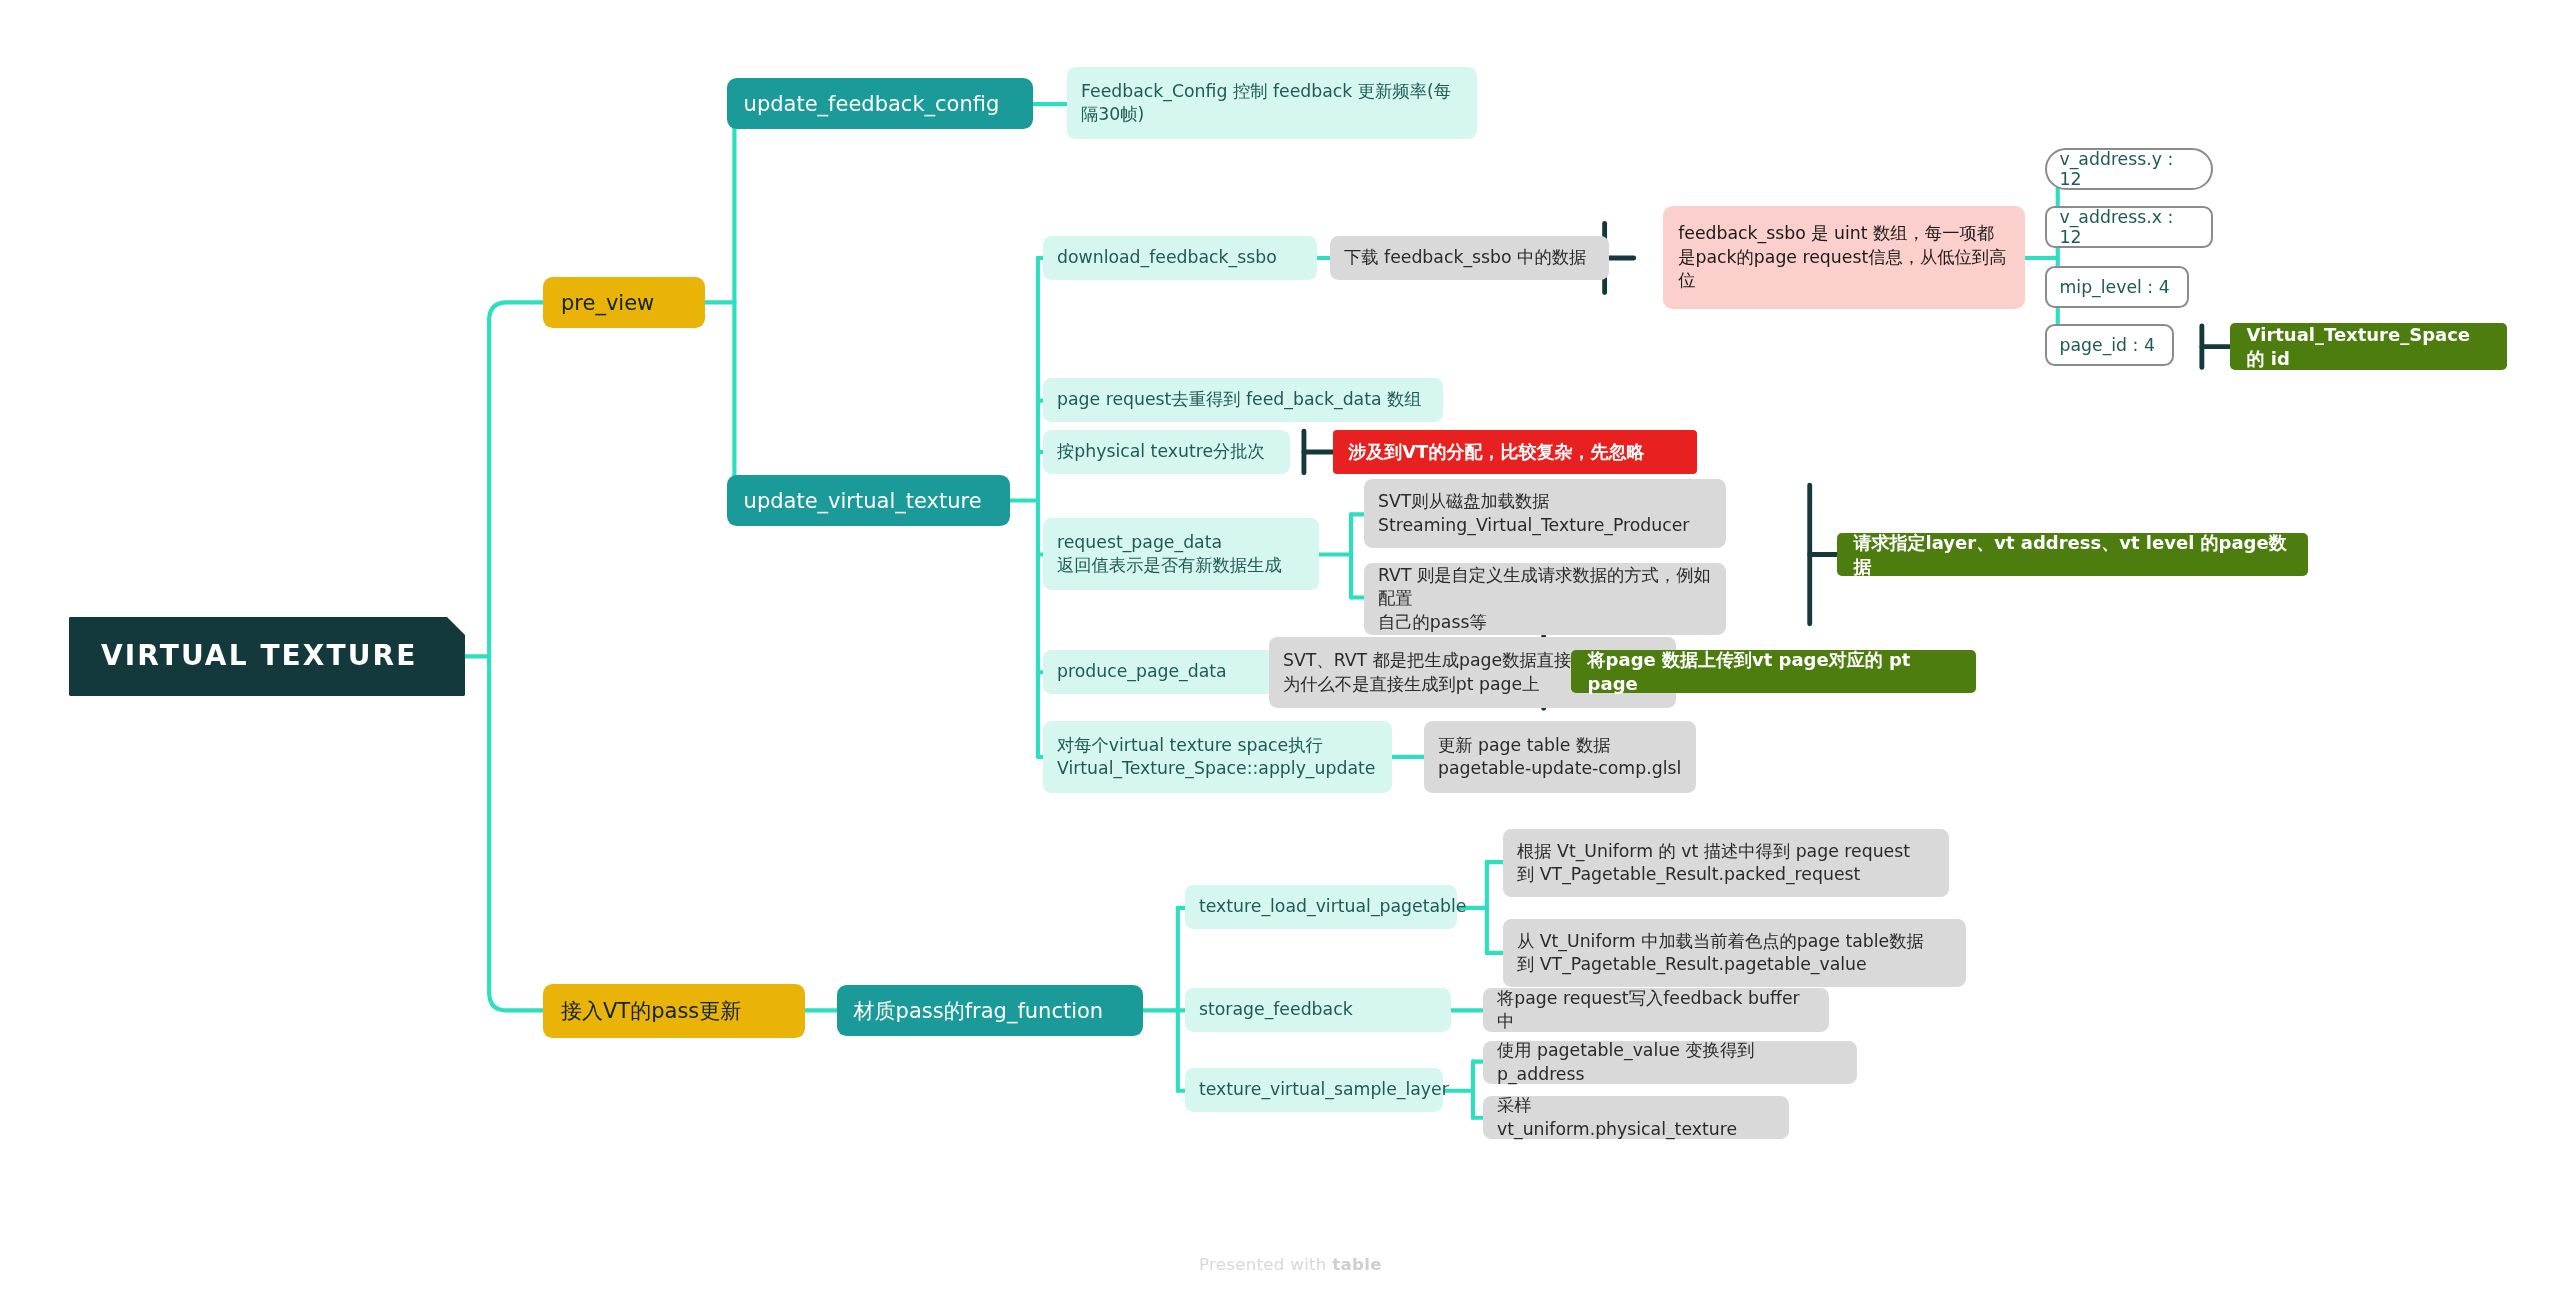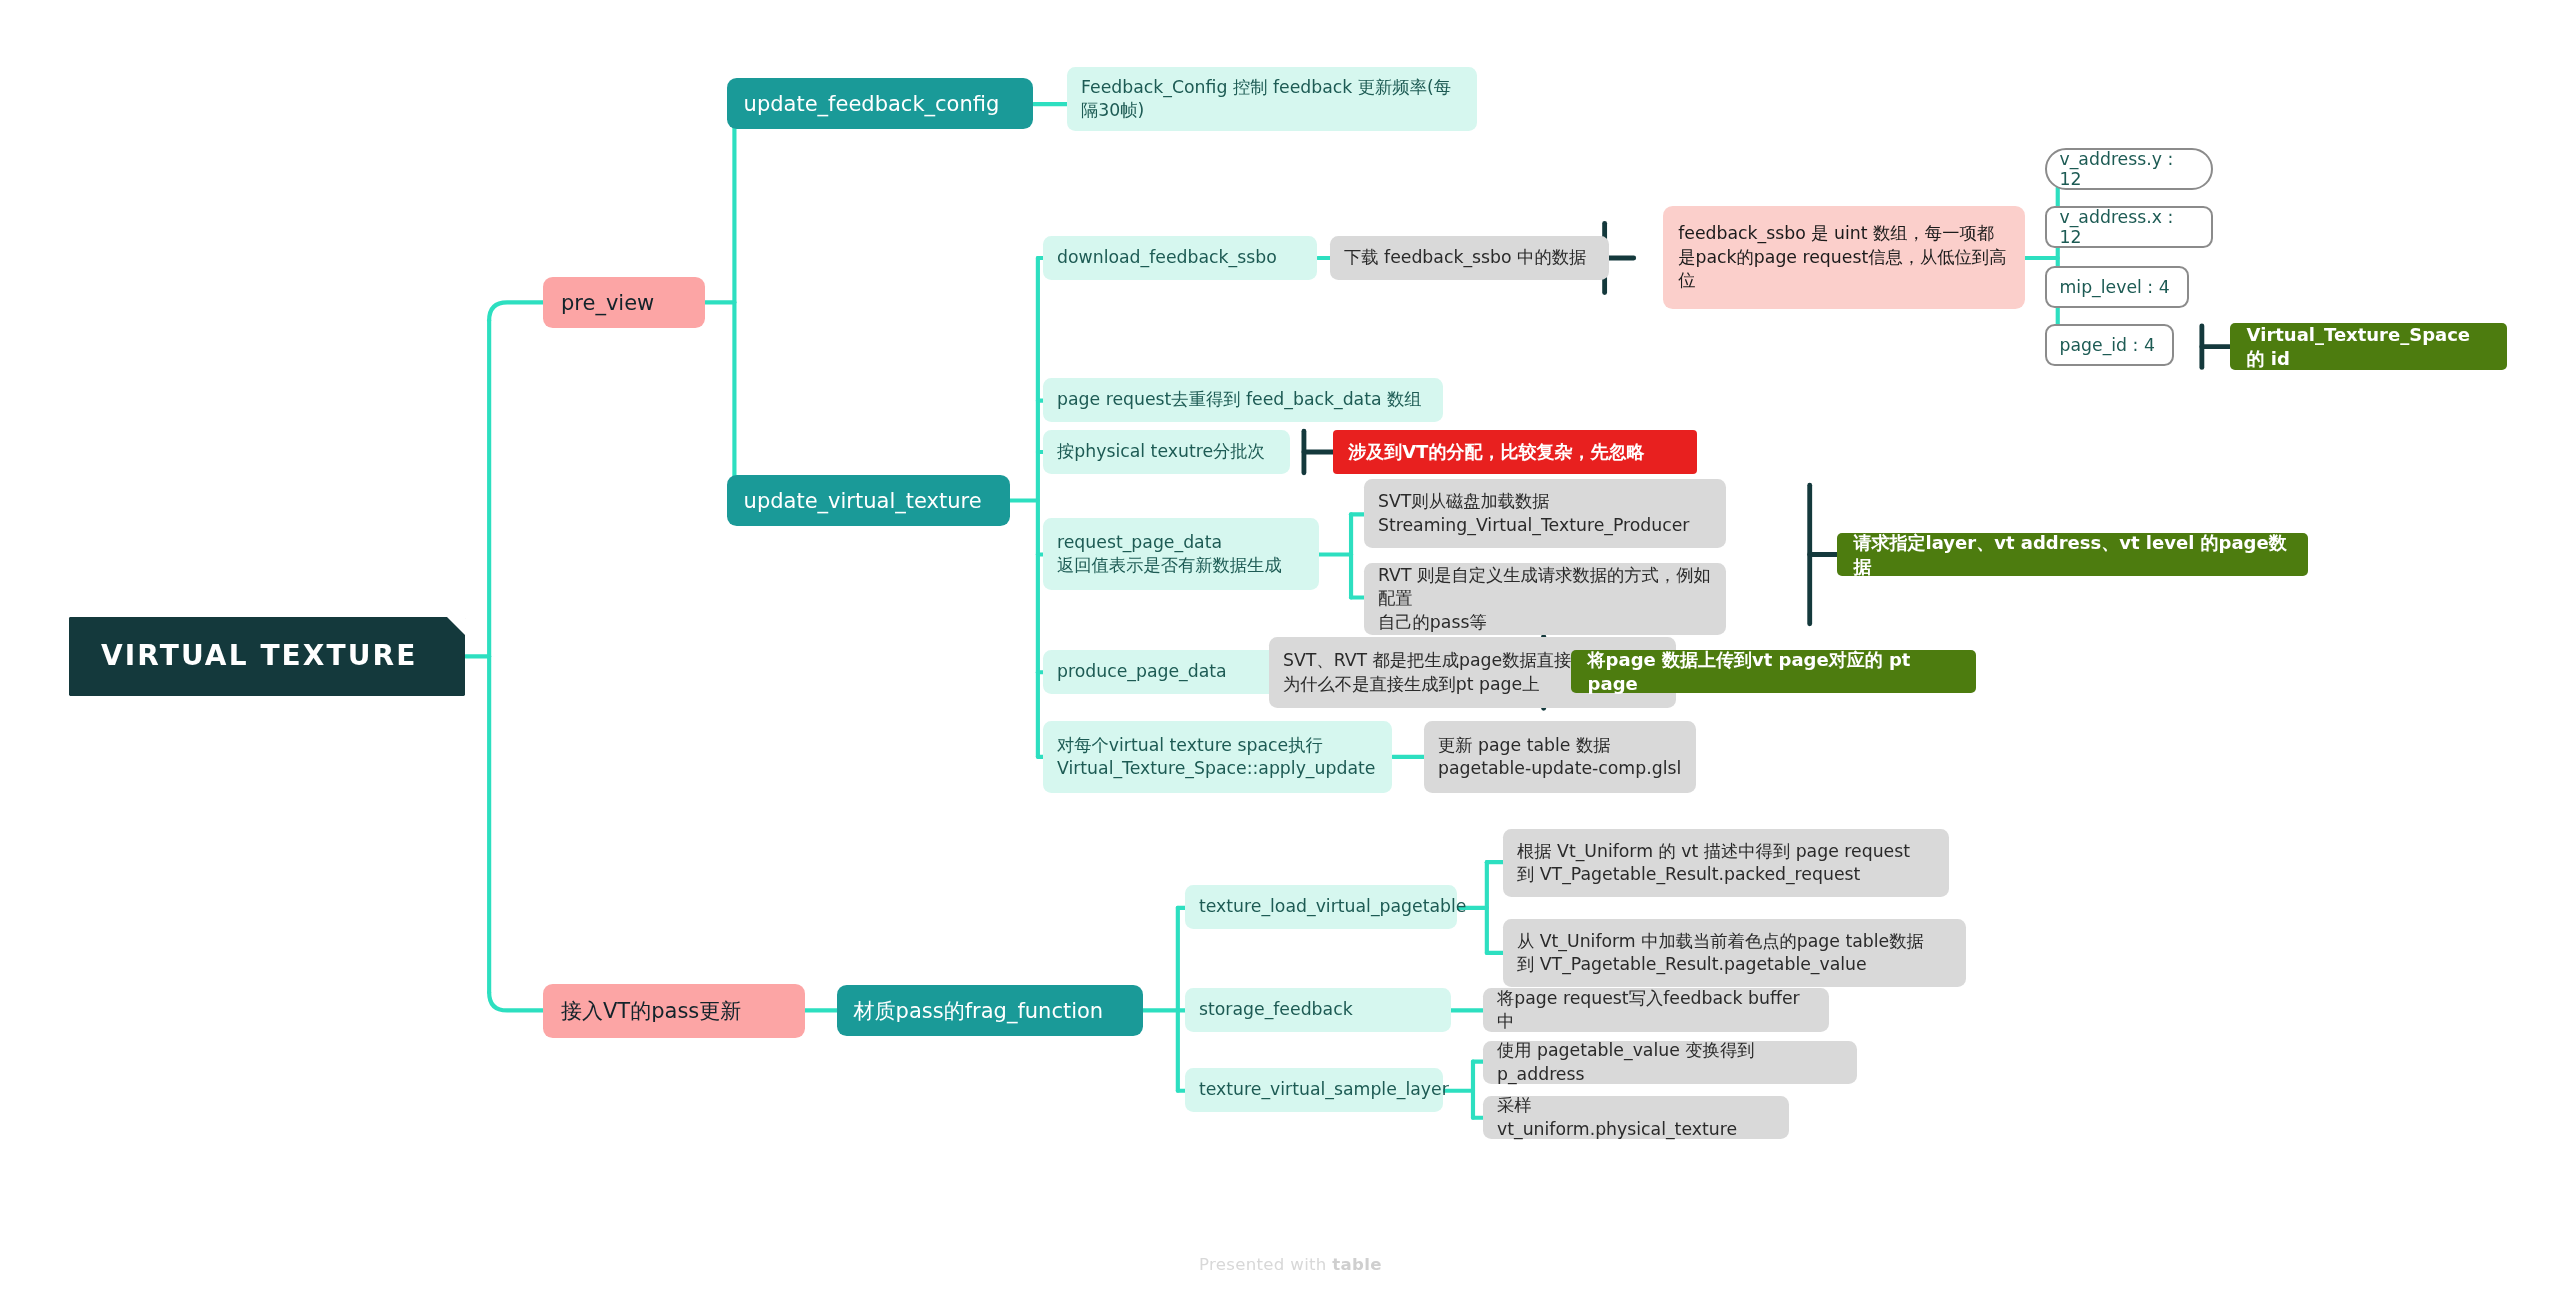--- a/index.html
+++ b/index.html
@@ -18,21 +18,21 @@
     font-size:28px;padding:0 32px;border-radius:1.4px;
   }
   .root .txt{line-height:1.1;}
   .root .fold{
     position:absolute;top:0;right:0;width:0;height:0;
     border-left:18px solid transparent;border-top:18px solid #ffffff;
   }
 
   
   .l1{
-    background:#fca5a5;color:#12232a;border-radius:9.7px;
+    background:#eab308;color:#12232a;border-radius:9.7px;
     font-size:21px;padding:0 18px;
   }
   
   .l2{
     background:#1a9a98;color:#ffffff;border-radius:9.7px;
     font-size:21px;padding:0 16.6px;
   }
   
   .mint{
     background:#d6f7ef;color:#1d5b54;border-radius:8.3px;
@@ -167,21 +167,21 @@
   </div>
 
   <div class="node l1" style="left:543px;top:984px;width:262px;height:54px;">
     <span class="txt">接入VT的pass更新</span>
   </div>
 
   <div class="node l2" style="left:727px;top:78px;width:306px;height:51px;">
     <span class="txt">update_feedback_config</span>
   </div>
 
-  <div class="node mint" style="left:1067px;top:67px;width:410px;height:64px;">
+  <div class="node mint" style="left:1067px;top:67px;width:410px;height:72px;">
     <span class="txt">Feedback_Config 控制 feedback 更新频率(每隔30帧)</span>
   </div>
 
   <div class="node l2" style="left:727px;top:475px;width:283px;height:51px;">
     <span class="txt">update_virtual_texture</span>
   </div>
 
   <div class="node mint" style="left:1043px;top:236px;width:274px;height:44px;">
     <span class="txt">download_feedback_ssbo</span>
   </div>

